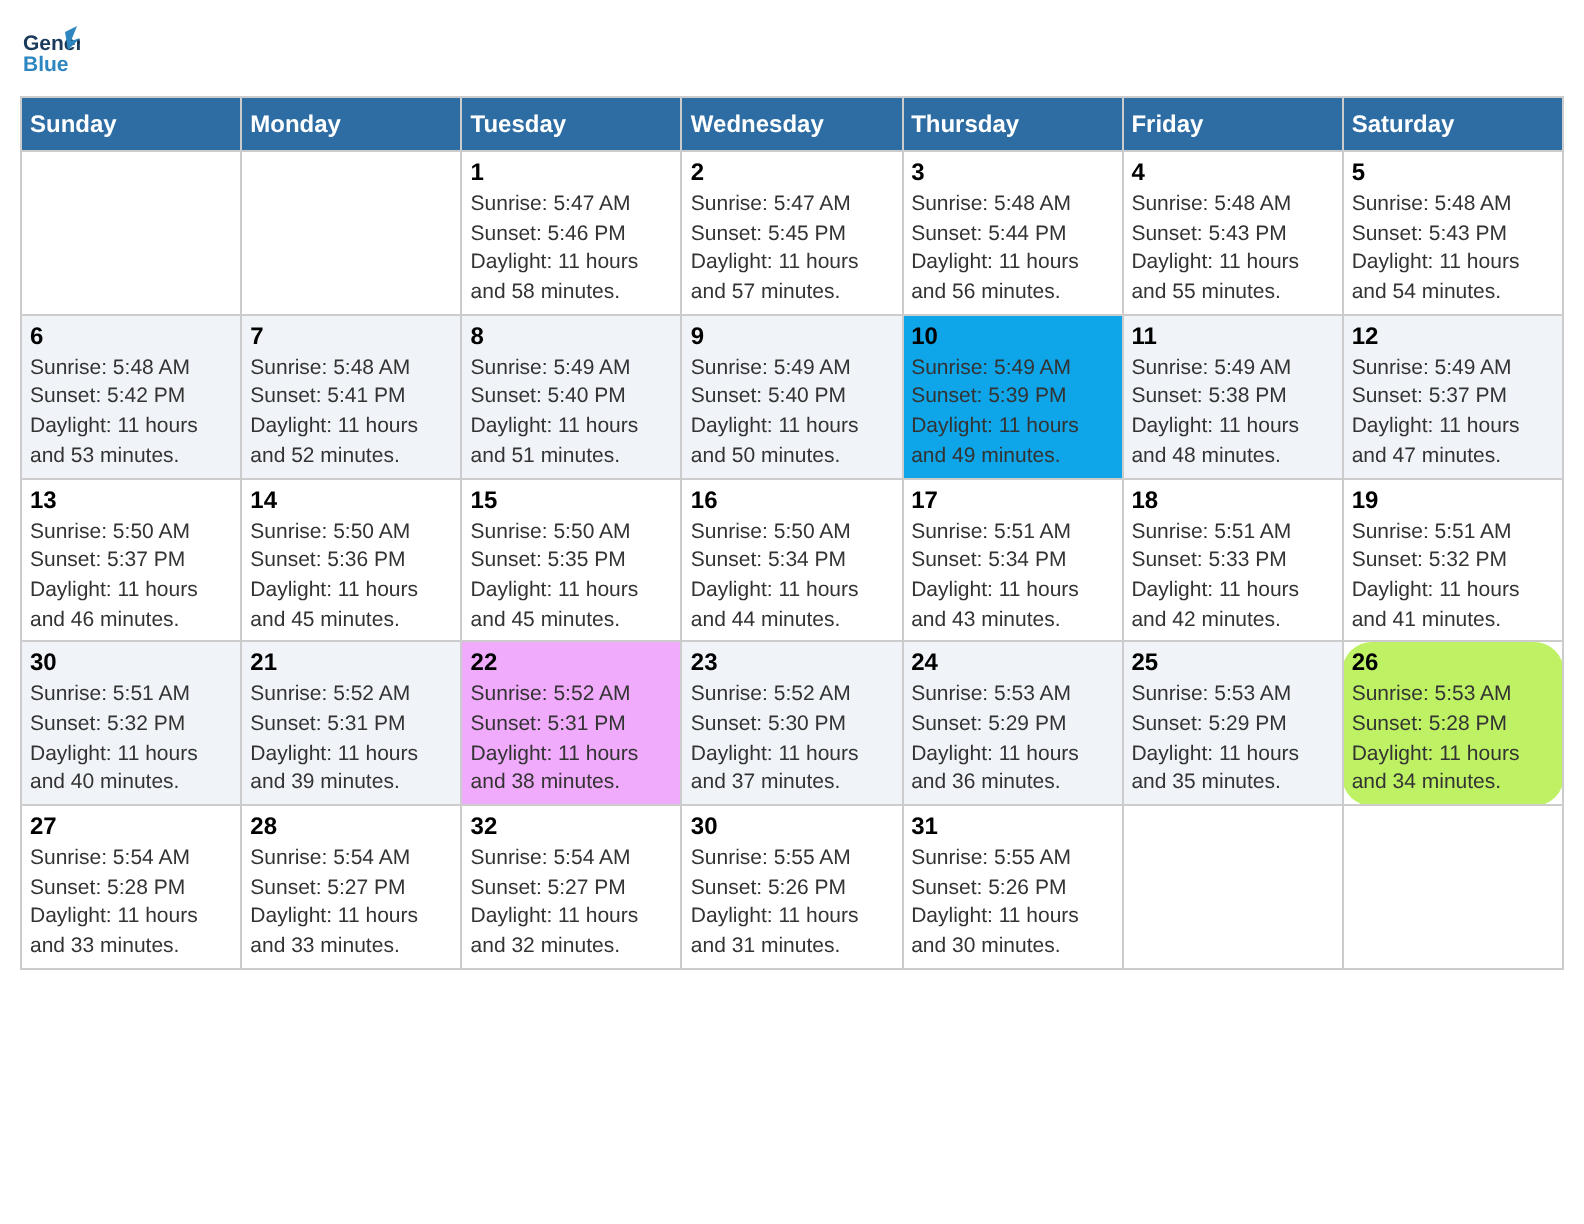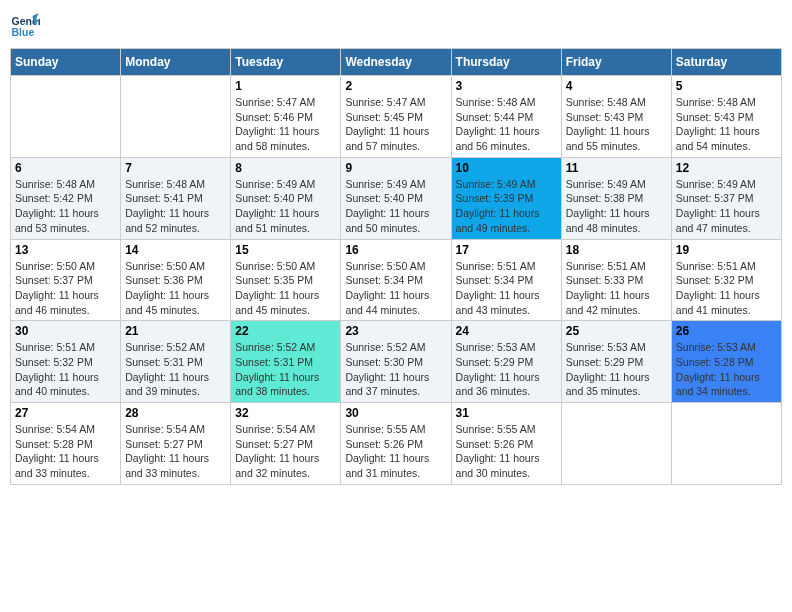--- a/index.html
+++ b/index.html
@@ -260,21 +260,21 @@
 Daylight: 11 hours
 and 40 minutes.</div>
         </td>
         <td style="background: rgb(240, 244, 248);">
           <div class="day-num">21</div>
           <div class="day-info" style="white-space: pre-line;">Sunrise: 5:52 AM
 Sunset: 5:31 PM
 Daylight: 11 hours
 and 39 minutes.</div>
         </td>
-        <td style="background: #5eead4;">
+        <td style="background: #f0abfc;">
           <div class="day-num">22</div>
           <div class="day-info" style="white-space: pre-line;">Sunrise: 5:52 AM
 Sunset: 5:31 PM
 Daylight: 11 hours
 and 38 minutes.</div>
         </td>
         <td style="background: rgb(240, 244, 248);">
           <div class="day-num">23</div>
           <div class="day-info" style="white-space: pre-line;">Sunrise: 5:52 AM
 Sunset: 5:30 PM
@@ -288,21 +288,21 @@
 Daylight: 11 hours
 and 36 minutes.</div>
         </td>
         <td style="background: rgb(240, 244, 248);">
           <div class="day-num">25</div>
           <div class="day-info" style="white-space: pre-line;">Sunrise: 5:53 AM
 Sunset: 5:29 PM
 Daylight: 11 hours
 and 35 minutes.</div>
         </td>
-        <td style="background: #3b82f6;">
+        <td style="background: #bef264; border-radius: 15px;">
           <div class="day-num">26</div>
           <div class="day-info" style="white-space: pre-line;">Sunrise: 5:53 AM
 Sunset: 5:28 PM
 Daylight: 11 hours
 and 34 minutes.</div>
         </td>
       </tr>
       <tr>
         <td>
           <div class="day-num">27</div>

